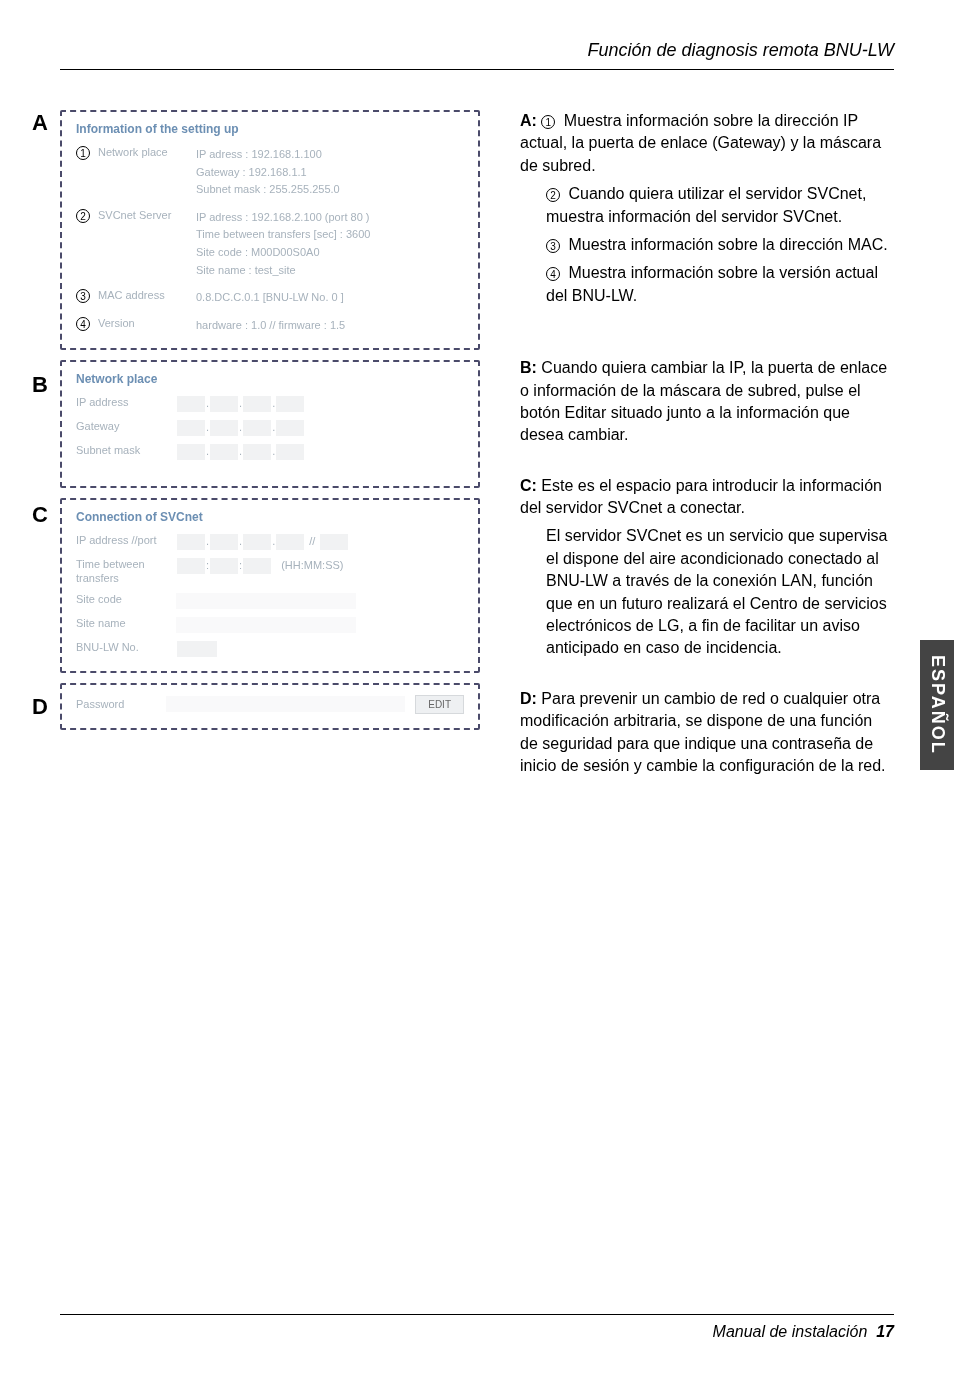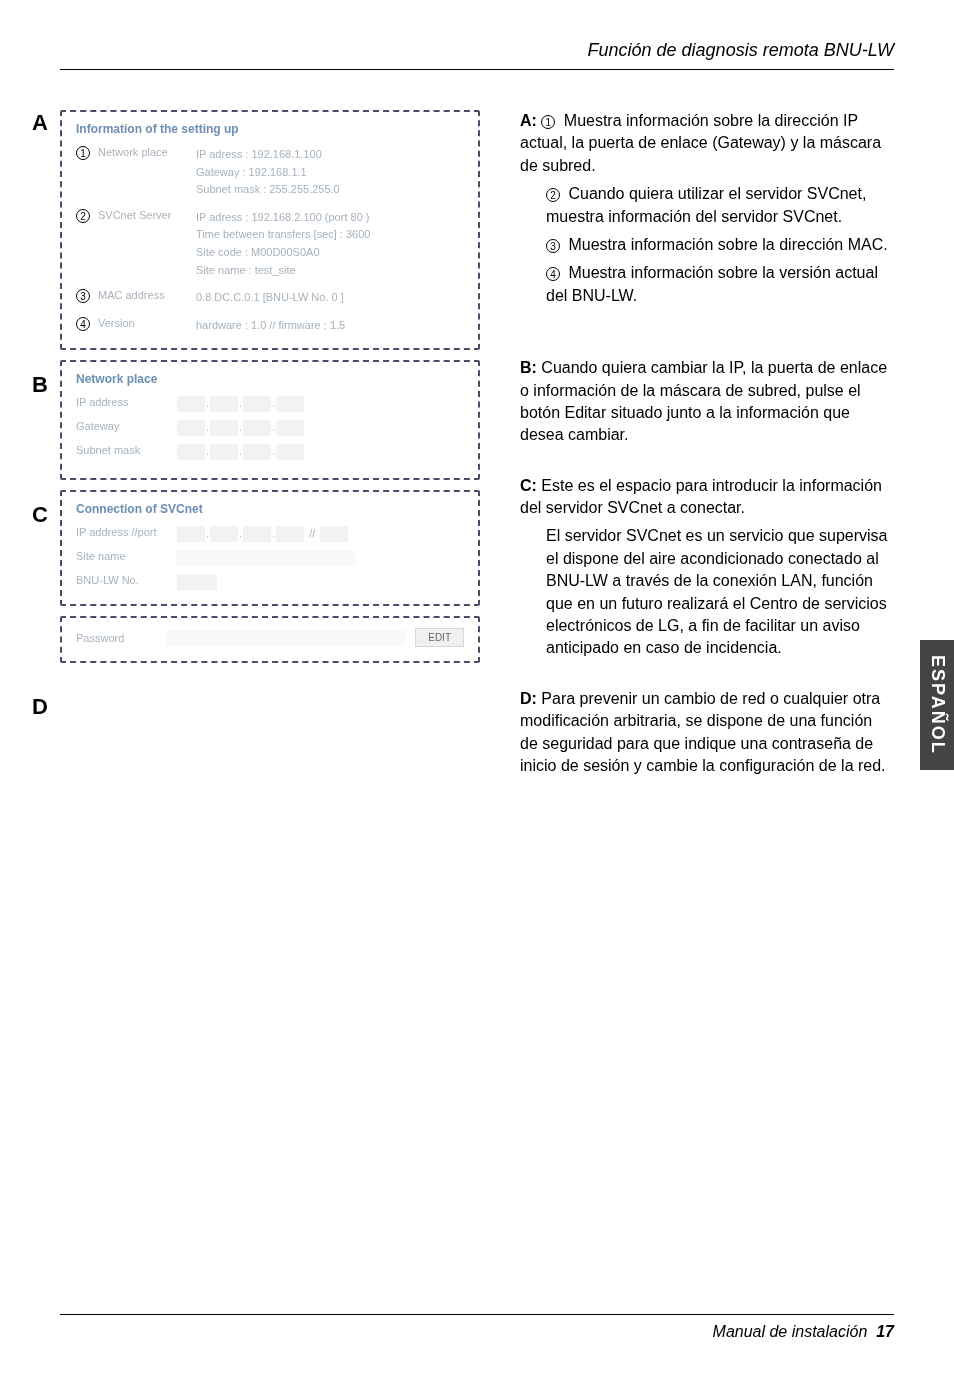--- a/index.html
+++ b/index.html
@@ -163,36 +163,47 @@
           <div>
             <span class="ibox"></span><span class="dot">.</span><span class="ibox"></span><span class="dot">.</span><span class="ibox"></span><span class="dot">.</span><span class="ibox"></span>
           </div>
         </div>
         <div class="rowC">
           <div class="lblC">Gateway</div>
           <div>
             <span class="ibox"></span><span class="dot">.</span><span class="ibox"></span><span class="dot">.</span><span class="ibox"></span><span class="dot">.</span><span class="ibox"></span>
           </div>
         </div>
-        <div class="rowC" style="margin-bottom:4px">
+        <div class="rowC" style="margin-bottom:12px">
           <div class="lblC">Subnet mask</div>
           <div>
             <span class="ibox"></span><span class="dot">.</span><span class="ibox"></span><span class="dot">.</span><span class="ibox"></span><span class="dot">.</span><span class="ibox"></span>
           </div>
         </div>
       </div>
 
       <div class="letter" style="top:392px">C</div>
       <div class="panel">
         <div class="panel-title">Connection of SVCnet</div>
         <div class="rowC">
           <div class="lblC">IP address //port</div>
           <div>
             <span class="ibox"></span><span class="dot">.</span><span class="ibox"></span><span class="dot">.</span><span class="ibox"></span><span class="dot">.</span><span class="ibox"></span><span class="slash">//</span><span class="ibox"></span>
           </div>
+        </div>
+        <div class="rowC">
+          <div class="lblC" style="line-height:1.2">Time between transfers</div>
+          <div>
+            <span class="ibox"></span><span class="dot">:</span><span class="ibox"></span><span class="dot">:</span><span class="ibox"></span>
+            <span style="margin-left:6px">(HH:MM:SS)</span>
+          </div>
+        </div>
+        <div class="rowC">
+          <div class="lblC">Site code</div>
+          <span class="ibox-lg"></span>
         </div>
         <div class="rowC">
           <div class="lblC">Site name</div>
           <span class="ibox-lg"></span>
         </div>
         <div class="rowC" style="margin-bottom:0">
           <div class="lblC">BNU-LW No.</div>
           <span class="ibox" style="width:40px"></span>
         </div>
       </div>

